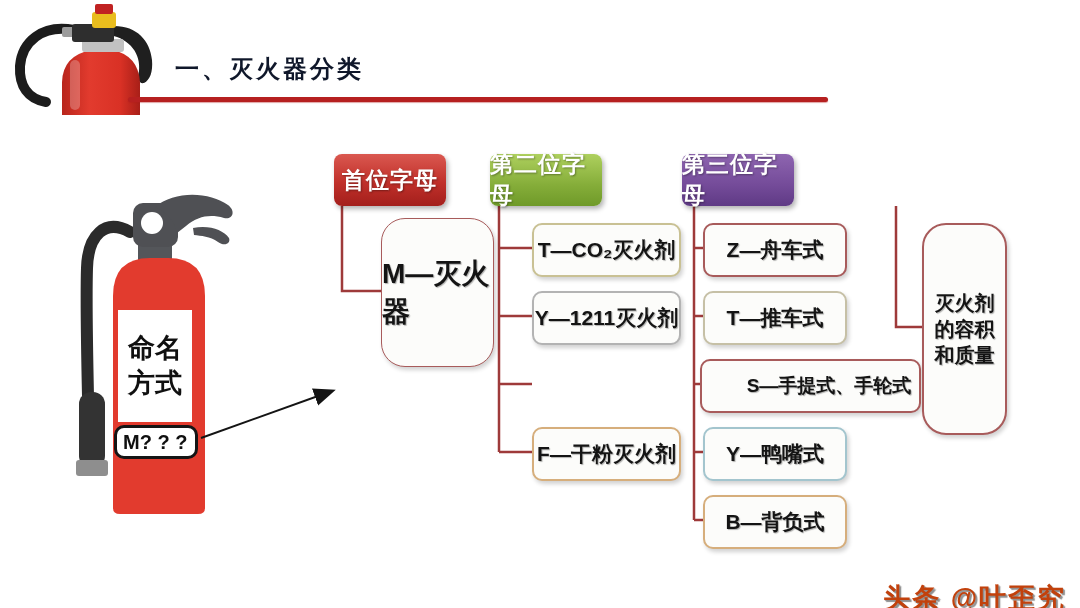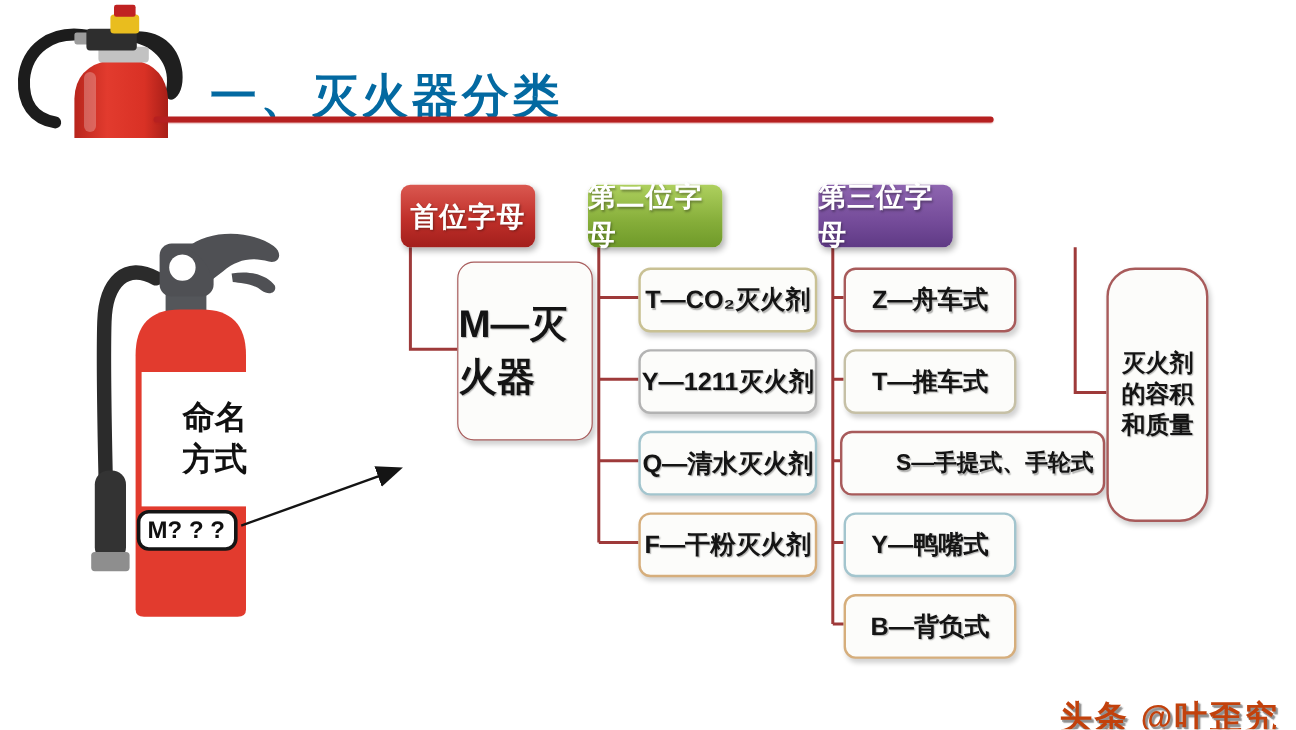--- a/index.html
+++ b/index.html
@@ -1,22 +1,22 @@
 <!DOCTYPE html>
 <html><head>
 <meta charset="utf-8">
 <style>
   html,body{margin:0;padding:0;background:#fff;}
   .canvas{position:relative;width:1080px;height:608px;background:#ffffff;overflow:hidden;
           font-family:"Liberation Sans","DejaVu Sans",sans-serif;}
   svg.layer{position:absolute;left:0;top:0;z-index:1;}
 
   
-  .page-title{position:absolute;left:175px;top:53px;z-index:2;font-size:39px;font-weight:bold;
-              color:#0369a1;letter-spacing:3px;}
+  .page-title{position:absolute;left:175px;top:53px;z-index:2;font-size:24px;font-weight:bold;
+              color:#0f172a;letter-spacing:3px;}
   .title-underline{position:absolute;left:128px;top:97px;width:700px;height:5px;z-index:2;
               background:#b62020;border-radius:3px;box-shadow:0 1px 1px rgba(180,30,30,.4);}
 
   
   .hdr{position:absolute;z-index:3;border-radius:8px;color:#fff;font-weight:bold;font-size:23px;
        display:flex;align-items:center;justify-content:center;letter-spacing:1px;
        box-shadow:2px 3px 5px rgba(0,0,0,.3);text-shadow:1px 1px 2px rgba(0,0,0,.35);}
   .hdr-red{background:linear-gradient(180deg,#da5850 0%,#c0302a 55%,#a31f1c 100%);}
   .hdr-green{background:linear-gradient(180deg,#aed05e 0%,#85ad39 60%,#6f9a29 100%);}
   .hdr-purple{background:linear-gradient(180deg,#8e65b0 0%,#744b99 60%,#5f3a85 100%);}
@@ -27,27 +27,27 @@
         display:flex;align-items:center;justify-content:center;font-weight:bold;font-size:21px;
         color:#141414;box-shadow:2px 3px 4px rgba(0,0,0,.18);
         text-shadow:1px 1px 1px rgba(0,0,0,.3);}
   .b-maroon{border-color:#a85b5b;}
   .b-tan{border-color:#c9c194;}
   .b-gray{border-color:#b3b3b3;}
   .b-blue{border-color:#a3c5ce;}
   .b-orange{border-color:#d6ae7c;}
   .b-tangray{border-color:#c6c0a6;}
   .multiline{white-space:pre-line;text-align:center;line-height:26px;font-size:20px;border-radius:24px;}
-  .mbox{font-size:32px;border-radius:14px;border-width:1.5px;}
+  .mbox{font-size:28px;border-radius:24px;border-width:1.5px;}
   .small-text{font-size:19px;padding-left:37px;}
 
   
   .name-label{position:absolute;left:118px;top:310px;width:74px;height:112px;z-index:3;background:#fff;
       display:flex;flex-direction:column;align-items:center;justify-content:center;
-      font-size:27px;font-weight:bold;color:#101010;line-height:1.3;padding-left:24px;}
+      font-size:27px;font-weight:bold;color:#101010;line-height:1.3;}
   .code-label{position:absolute;left:114px;top:425px;width:84px;height:34px;z-index:3;background:#fff;
       border:3.5px solid #151515;border-radius:10px;display:flex;align-items:center;
       padding-left:6px;box-sizing:border-box;font-size:20px;font-weight:bold;color:#101010;}
 
   
   .watermark{position:absolute;right:14px;top:580px;z-index:3;font-size:27px;font-weight:bold;
       color:#c2410c;letter-spacing:2px;text-shadow:2px 2px 1px #8f8f8f,1px 1px 0 #a5a5a5;}
 </style>
 </head>
 <body>
@@ -114,21 +114,20 @@
   <div class="code-label">M? ? ?</div>
 
   <div class="hdr hdr-red" style="left:334px;top:154px;width:112px;height:52px;">首位字母</div>
   <div class="hdr hdr-green" style="left:490px;top:154px;width:112px;height:52px;">第二位字母</div>
   <div class="hdr hdr-purple" style="left:682px;top:154px;width:112px;height:52px;">第三位字母</div>
 
   <div class="item mbox b-maroon" style="left:381px;top:218px;width:111px;height:147px;">M—灭火器</div>
 
   <div class="item b-tan" style="left:532px;top:223px;width:145px;height:50px;">T—CO₂灭火剂</div>
   <div class="item b-gray" style="left:532px;top:291px;width:145px;height:50px;">Y—1211灭火剂</div>
-  <div class="item b-blue" style="left:532px;top:359px;width:145px;height:50px;">Q—清水灭火剂</div>
   <div class="item b-orange" style="left:532px;top:427px;width:145px;height:50px;">F—干粉灭火剂</div>
 
   <div class="item b-maroon" style="left:703px;top:223px;width:140px;height:50px;">Z—舟车式</div>
   <div class="item b-tangray" style="left:703px;top:291px;width:140px;height:50px;">T—推车式</div>
   <div class="item b-maroon small-text" style="left:700px;top:359px;width:180px;height:50px;">S—手提式、手轮式</div>
   <div class="item b-blue" style="left:703px;top:427px;width:140px;height:50px;">Y—鸭嘴式</div>
   <div class="item b-orange" style="left:703px;top:495px;width:140px;height:50px;">B—背负式</div>
 
   <div class="item b-maroon multiline" style="left:922px;top:223px;width:81px;height:208px;">灭火剂
 的容积

